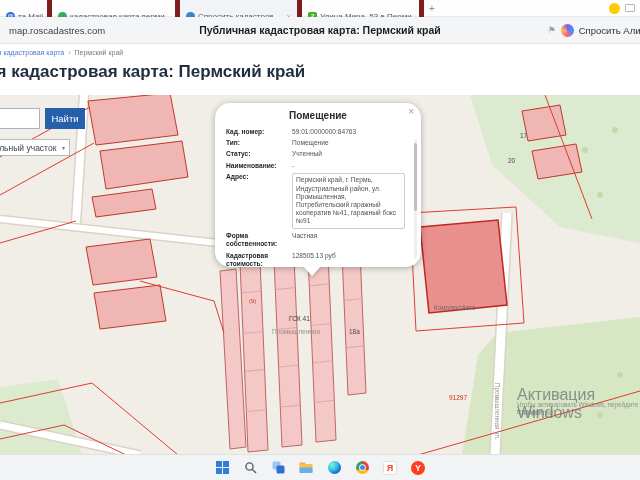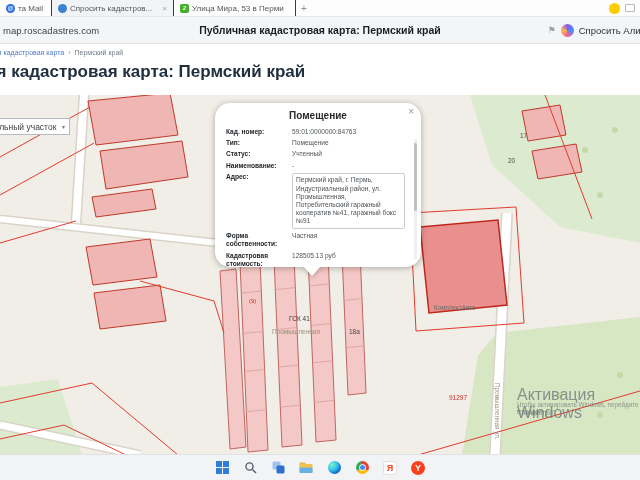--- a/index.html
+++ b/index.html
@@ -1,35 +1,35 @@
 <!DOCTYPE html>
 <html><head>
 <meta charset="utf-8">
 <style>
   *{box-sizing:border-box;margin:0;padding:0}
   html,body{width:640px;height:480px}
   body{position:relative;overflow:hidden;font-family:"Liberation Sans",sans-serif;background:#fff}
 
   
   .tabstrip{display:flex;align-items:stretch;height:17px;background:#fdfdfe;border-bottom:1px solid #e7e8ea;font-size:8px;color:#54575c}
-  .tab{display:flex;align-items:center;gap:3px;padding:0 6px;border-right:1px solid #7f1d1d;white-space:nowrap;overflow:hidden;flex:0 0 auto}
+  .tab{display:flex;align-items:center;gap:3px;padding:16px 6px;border-right:5px solid #7f1d1d;white-space:nowrap;overflow:hidden;flex:0 0 auto}
   .tab.active{background:#f1f3f6}
   .w1{width:52px}.w2{width:128px}.w3{width:122px}.w4{width:122px}.w5{width:122px}
   .fav{width:9px;height:9px;border-radius:50%;flex:0 0 auto;display:flex;align-items:center;justify-content:center;font-size:6px;color:#fff;font-weight:bold;line-height:1}
   .fav-mail{background:#2a6fdb}.fav-map{background:#35a85a}.fav-globe{background:#3b82d0}
   .fav-2gis{background:#43b02a;border-radius:2px}.fav-ya{background:#fc3f1d}
   .tab-close{color:#9aa0a6;font-size:8px;margin-left:auto}
   .newtab{width:16px;display:flex;align-items:center;justify-content:center;color:#8a8f96;font-size:10px}
   .tabright{margin-left:auto;display:flex;align-items:center;gap:5px;padding-right:5px}
   .dot-yellow{width:11px;height:11px;border-radius:50%;background:#ffcc00}
   .panel-ico{width:10px;height:8px;border:1px solid #b6bac0;border-radius:1px}
 
   
   .toolbar{position:relative;height:27px;background:#f4f5f7;border-bottom:1px solid #e2e3e5;display:flex;align-items:center}
-  .addr{font-size:9.5px;color:#3f4348;margin-left:3px;z-index:2}
+  .addr{font-size:9.5px;color:#3f4348;margin-left:9px;z-index:2}
   .omni{position:absolute;left:0;right:0;text-align:center;font-size:10.5px;font-weight:bold;color:#1b1d1f}
   .toolright{margin-left:auto;display:flex;align-items:center;gap:5px;z-index:2;margin-right:-10px}
   .flag{color:#9aa2ab;font-size:9px}
   .alice-ico{width:13px;height:13px;border-radius:50%;background:conic-gradient(#8a5cf5,#3f8efc,#f06292,#ffb74d,#8a5cf5)}
   .alice-lbl{font-size:9.5px;color:#2f3237;white-space:nowrap}
 
   
   .breadcrumb{height:11px;overflow:hidden;margin-top:5px}
   .bc-inner{margin-left:-34px;font-size:7px;display:flex;gap:4px;align-items:center;white-space:nowrap}
   .bc-link{color:#4e79c7}.bc-sep{color:#99a0a8}.bc-cur{color:#707c8a}
@@ -85,20 +85,24 @@
 </style>
 </head>
 <body>
 
 <div class="tabstrip">
   <div class="tab w1">
     <span class="fav fav-mail">
         <i>@</i>
       </span>
     <span>та Mail</span>
+  </div>
+  <div class="tab w2">
+    <span class="fav fav-map"></span>
+    <span>кадастровая карта перми</span>
   </div>
   <div class="tab w3 active">
     <span class="fav fav-globe"></span>
     <span>Спросить кадастров...</span>
     <span class="tab-close">×</span>
   </div>
   <div class="tab w4">
     <span class="fav fav-2gis">
         <i>2</i>
       </span>
@@ -207,20 +211,24 @@
   <div class="mlbl ml-gsk">ГСК 41</div>
   <div class="mlbl ml-prom">Промышленная</div>
   <div class="mlbl ml-18a">18а</div>
   <div class="mlbl ml-9">(9)</div>
   <div class="mlbl ml-91297">91297</div>
   <div class="mlbl ml-komplekt">КомплектАвто</div>
   <div class="mlbl ml-vstreet">Промышленная ул.</div>
 
   
   <div class="search-wrap">
+    <div class="srow">
+      <input class="search" value="59:01:0000000:84763" style="">
+      <button class="find-btn">Найти</button>
+    </div>
     <div class="type-select">
       <span>Земельный участок</span>
       <span class="caret">▾</span>
     </div>
   </div>
 
   
   <div class="popup">
     <div class="ptitle">Помещение</div>
     <div class="pclose">×</div>

